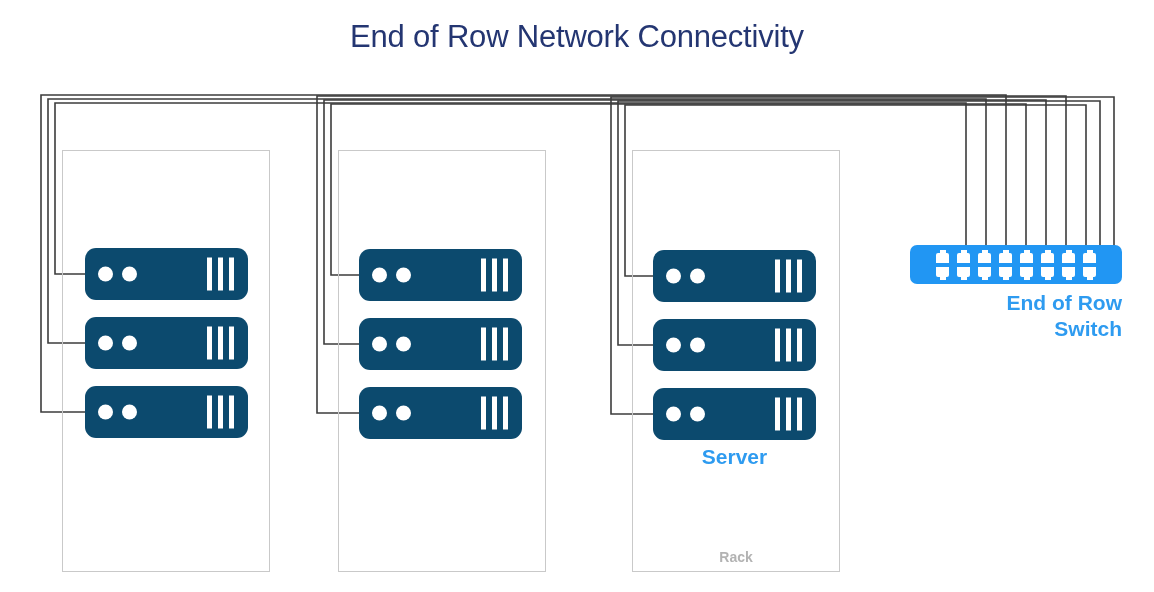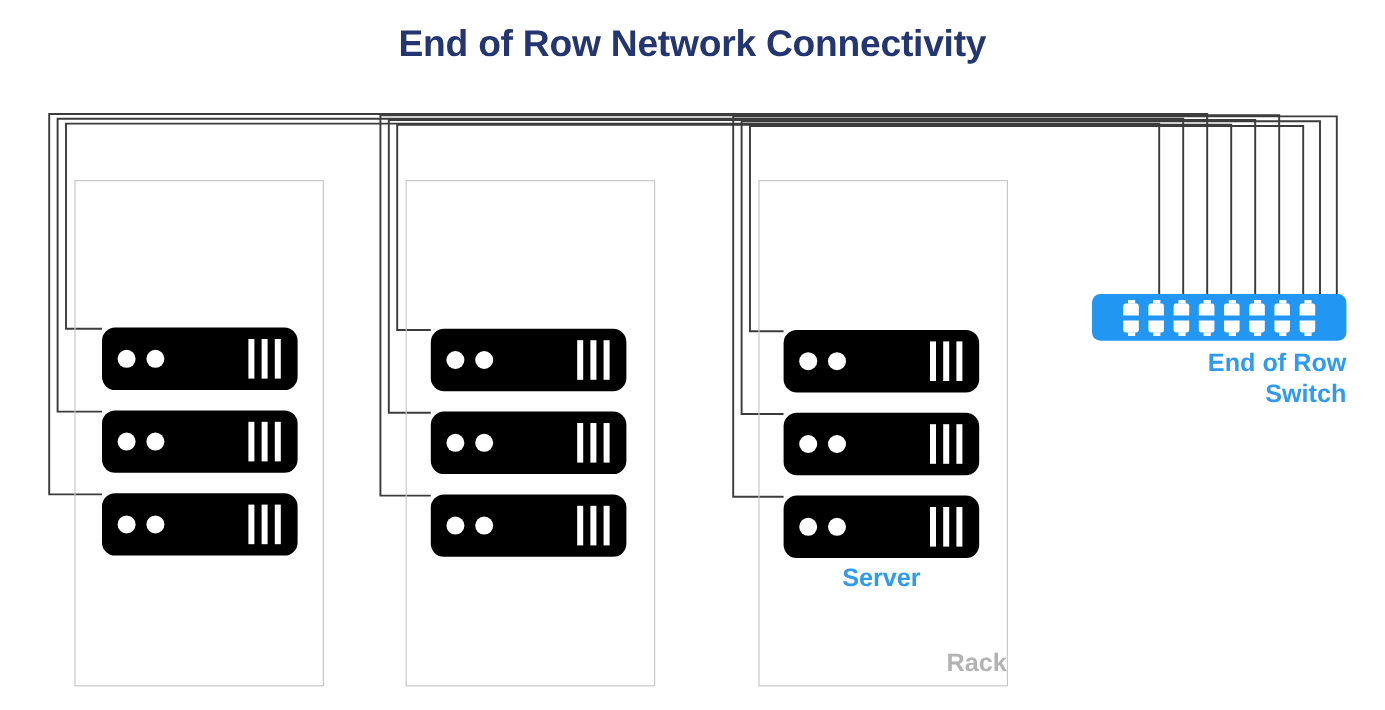--- a/index.html
+++ b/index.html
@@ -20,21 +20,21 @@
   }
 
   
   #diagram-title {
     position: absolute;
     left: 0;
     top: 19px;
     width: 1154px;
     text-align: center;
     font-size: 31px;
-    font-weight: bold;
+    font-weight: normal;
     color: #243672;
     letter-spacing: -0.2px;
     white-space: nowrap;
   }
 
   
   #cable-layer {
     position: absolute;
     left: 0;
     top: 0;
@@ -54,33 +54,32 @@
     position: absolute;
     border: 1.5px solid #c9c9c9;
     background: transparent;
     box-sizing: border-box;
   }
   .rack-label {
     position: absolute;
     left: 0;
     bottom: 6px;
     width: 100%;
-    text-align: right;
-    font-size: 21px;
+    text-align: center;
+    font-size: 14px;
     font-weight: bold;
     color: #b3b3b3;
   }
 
   
   .server {
     position: absolute;
-    background: #000000;
+    background: #0c4a6e;
     border-radius: 11px;
     box-sizing: border-box;
-    margin-top: 25px;
   }
   .server-leds {
     position: absolute;
     left: 13px;
     top: 50%;
     transform: translateY(-50%);
     display: flex;
     gap: 9px;
   }
   .led {

